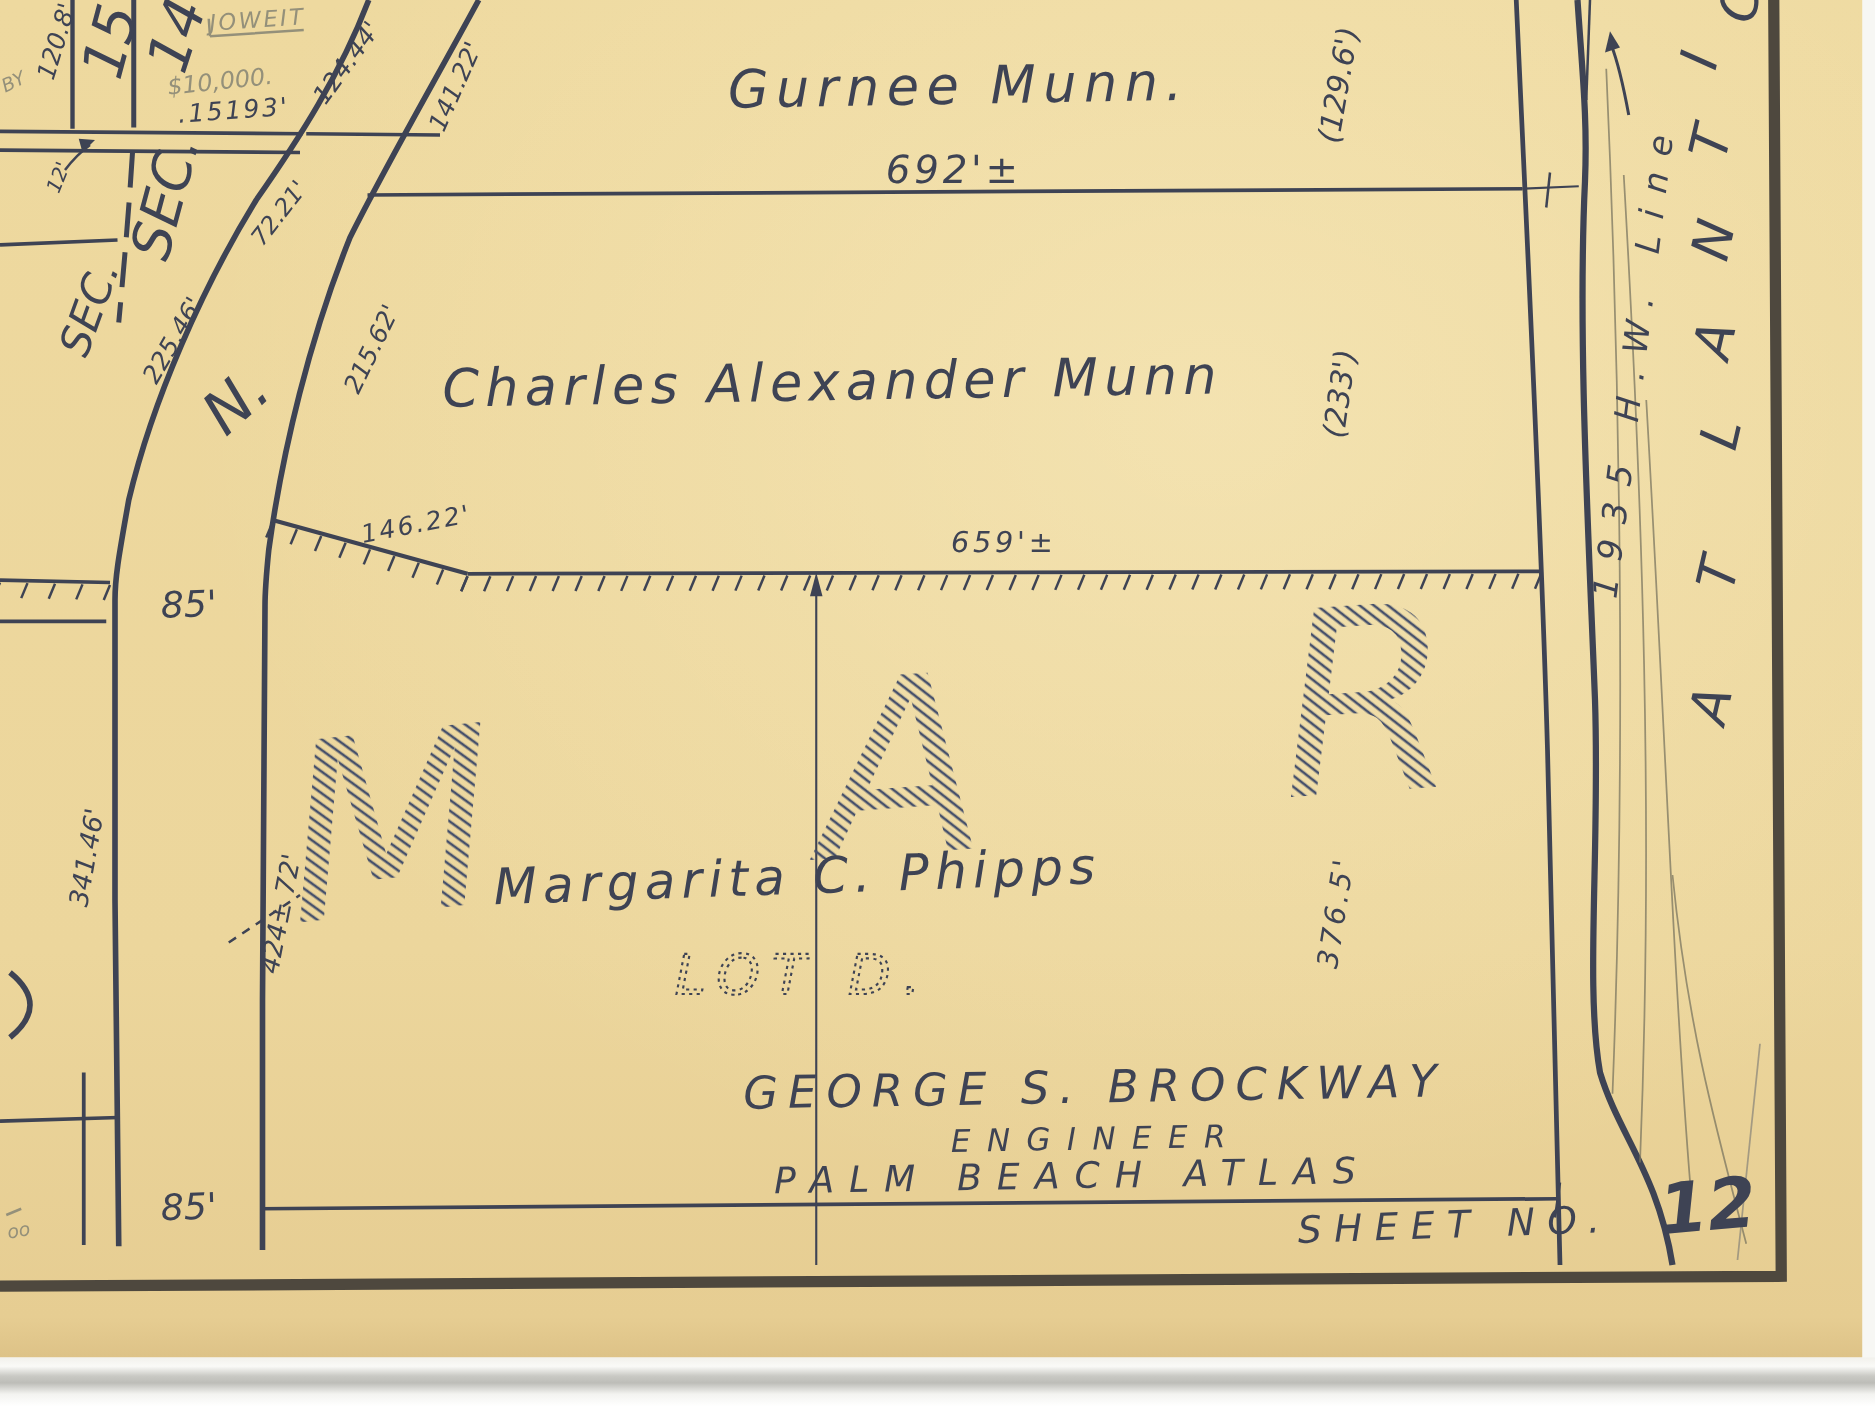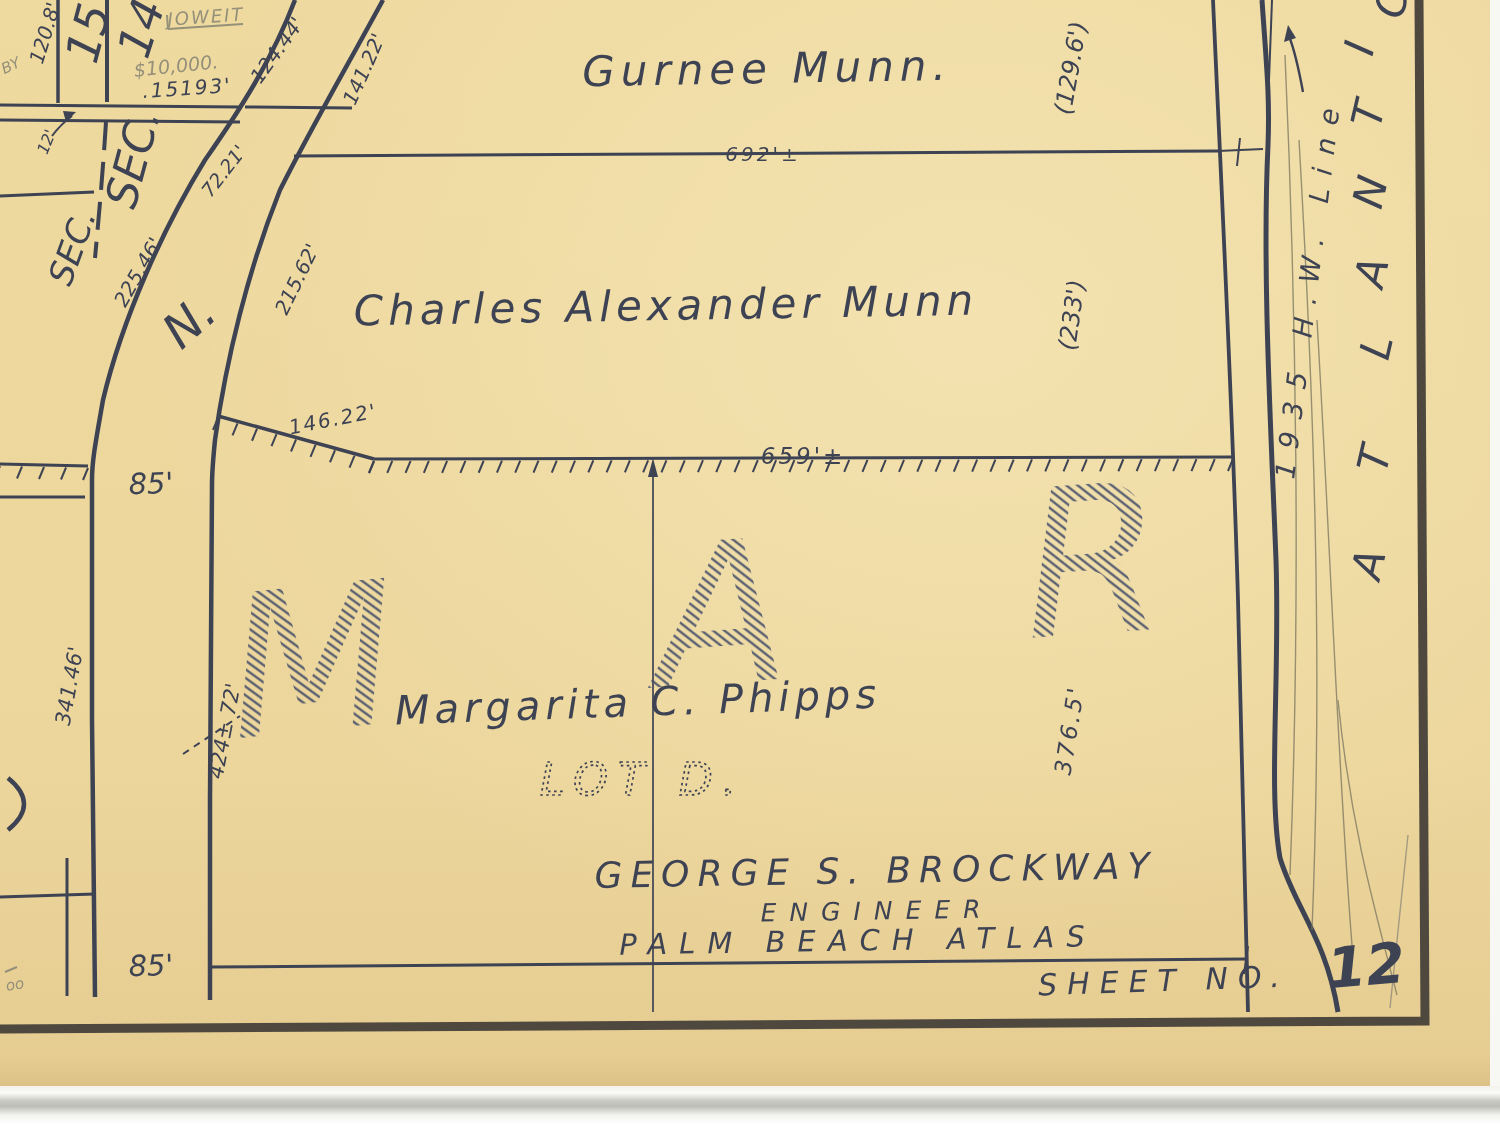--- a/index.html
+++ b/index.html
@@ -180,26 +180,26 @@
   <span class="lbl" style="left:364px;top:69px;font-size:20px;--r:-66deg">141.22'</span>
   <span class="lbl" style="left:224px;top:171px;font-size:19px;--r:-52deg">72.21'</span>
   <span class="lbl" style="left:47px;top:142px;font-size:16px;--r:-68deg">12'</span>
   <span class="lbl" style="left:138px;top:272px;font-size:20px;--r:-60deg">225.46'</span>
   <span class="lbl" style="left:297px;top:279px;font-size:20px;--r:-64deg">215.62'</span>
   <span class="lbl p" style="left:11px;top:66px;font-size:15px;--r:-25deg">BY</span>
   <span class="lbl p" style="left:206px;top:17px;font-size:18px;--r:-4deg;letter-spacing:2px">JOWEIT</span>
   <span class="lbl p" style="left:176px;top:66px;font-size:19px;--r:-6deg">$10,000.</span>
   <span class="lbl" style="left:187px;top:88px;font-size:20px;--r:-4deg;letter-spacing:2px">.15193'</span>
   <span class="lbl" style="left:767px;top:69px;font-size:42px;--r:-1deg;letter-spacing:6px">Gurnee Munn.</span>
-  <span class="lbl" style="left:763px;top:154px;font-size:20px;letter-spacing:3px">692'±</span>
+  <span class="lbl" style="left:763px;top:137px;font-size:31px;letter-spacing:3px">692'±</span>
   <span class="lbl" style="left:1071px;top:68px;font-size:24px;--r:-80deg">(129.6')</span>
   <span class="lbl" style="left:666px;top:306px;font-size:42px;--r:-1deg;letter-spacing:5px">Charles Alexander Munn</span>
   <span class="lbl" style="left:1072px;top:315px;font-size:24px;--r:-82deg">(233')</span>
   <span class="lbl" style="left:333px;top:419px;font-size:20px;--r:-11deg;letter-spacing:2px">146.22'</span>
-  <span class="lbl" style="left:803px;top:456px;font-size:23px;letter-spacing:3px">659'±</span>
+  <span class="lbl" style="left:803px;top:435px;font-size:23px;letter-spacing:3px">659'±</span>
   <span class="lbl" style="left:151px;top:484px;font-size:29px;--r:-2deg">85'</span>
   <span class="lbl" style="left:151px;top:966px;font-size:29px;--r:-2deg">85'</span>
   <span class="lbl" style="left:189px;top:321px;font-size:48px;--r:-42deg">N.</span>
   <span class="lbl" style="left:638px;top:702px;font-size:40px;--r:-2deg;letter-spacing:5px">Margarita C. Phipps</span>
   <span class="lbl" style="left:70px;top:686px;font-size:21px;--r:-80deg">341.46'</span>
   <span class="lbl" style="left:225px;top:731px;font-size:21px;--r:-79deg">424± 72'</span>
   <span class="lbl" style="left:1070px;top:730px;font-size:23px;--r:-81deg;letter-spacing:3px">376.5'</span>
   <span class="lbl p" style="left:15px;top:985px;font-size:15px;--r:-10deg">oo</span>
   <span class="lbl" style="left:1308px;top:287px;font-size:27px;--r:-83deg;letter-spacing:13px">1935 H.W. Line</span>
   <span class="lbl" style="left:876px;top:871px;font-size:36px;--r:-1deg;letter-spacing:8px">GEORGE S. BROCKWAY</span>

